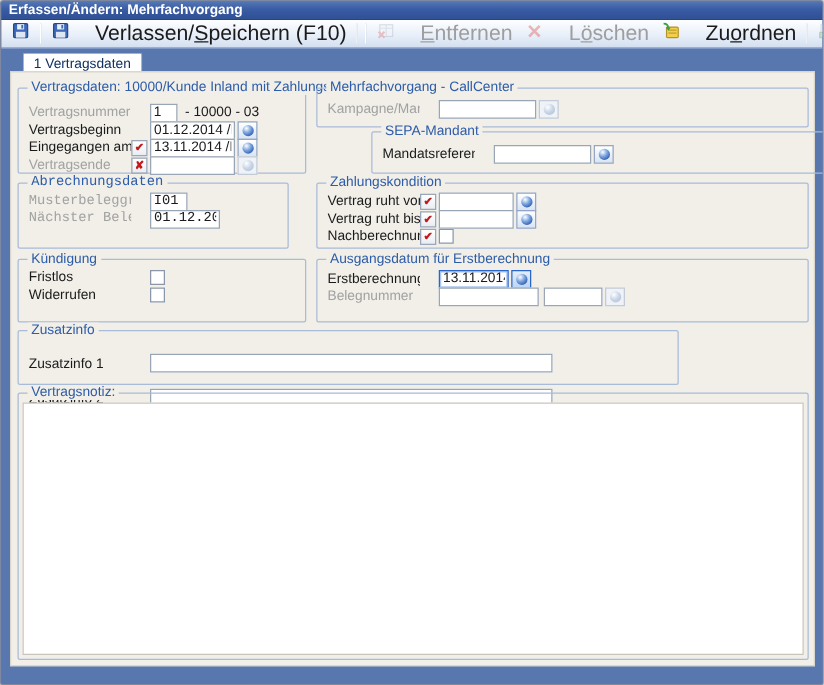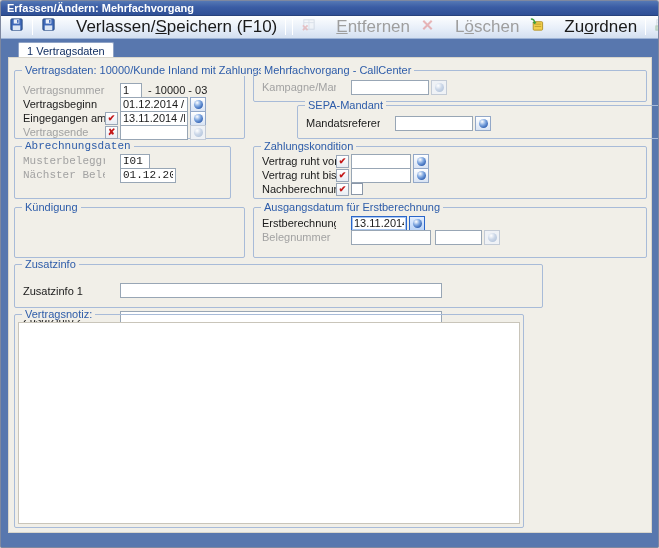--- a/index.html
+++ b/index.html
@@ -286,20 +286,30 @@
                 <button class="chk-btn">✔</button>
               </span>
             <span class="checkbox"></span>
           </div>
         </div>
       </div>
 
       <div class="group" style="left:5px; top:149px; width:231px; height:51px;">
         <span class="gcap">Kündigung</span>
         <div style="padding-top:7px;">
+          <div class="row">
+            <span class="lbl">Fristlos</span>
+            <span class="slot"></span>
+            <span class="checkbox"></span>
+          </div>
+          <div class="row">
+            <span class="lbl">Widerrufen</span>
+            <span class="slot"></span>
+            <span class="checkbox"></span>
+          </div>
         </div>
       </div>
 
       <div class="group" style="left:244px; top:149px; width:394px; height:51px;">
         <span class="gcap">Ausgangsdatum für Erstberechnung</span>
         <div style="padding-top:8px;">
           <div class="row">
             <span class="lblr">Erstberechnung zum</span>
             <span class="slot"></span>
             <input class="field w56 focused" value="13.11.2014" style="">
@@ -329,20 +339,20 @@
             <input class="field w322" value="" style="">
           </div>
           <div class="row row17">
             <span class="lbl">Zusatzinfo 2</span>
             <span class="slot"></span>
             <input class="field w322" value="" style="">
           </div>
         </div>
       </div>
 
-      <div class="group" style="left:5px; top:256px; width:510px; height:214px;">
+      <div class="group" style="left:5px; top:256px; width:633px; height:214px;">
         <span class="gcap">Vertragsnotiz:</span>
         <textarea class="notiz-area" style=""></textarea>
       </div>
 
     </div>
   </div>
 </div>
 
 </body></html>

